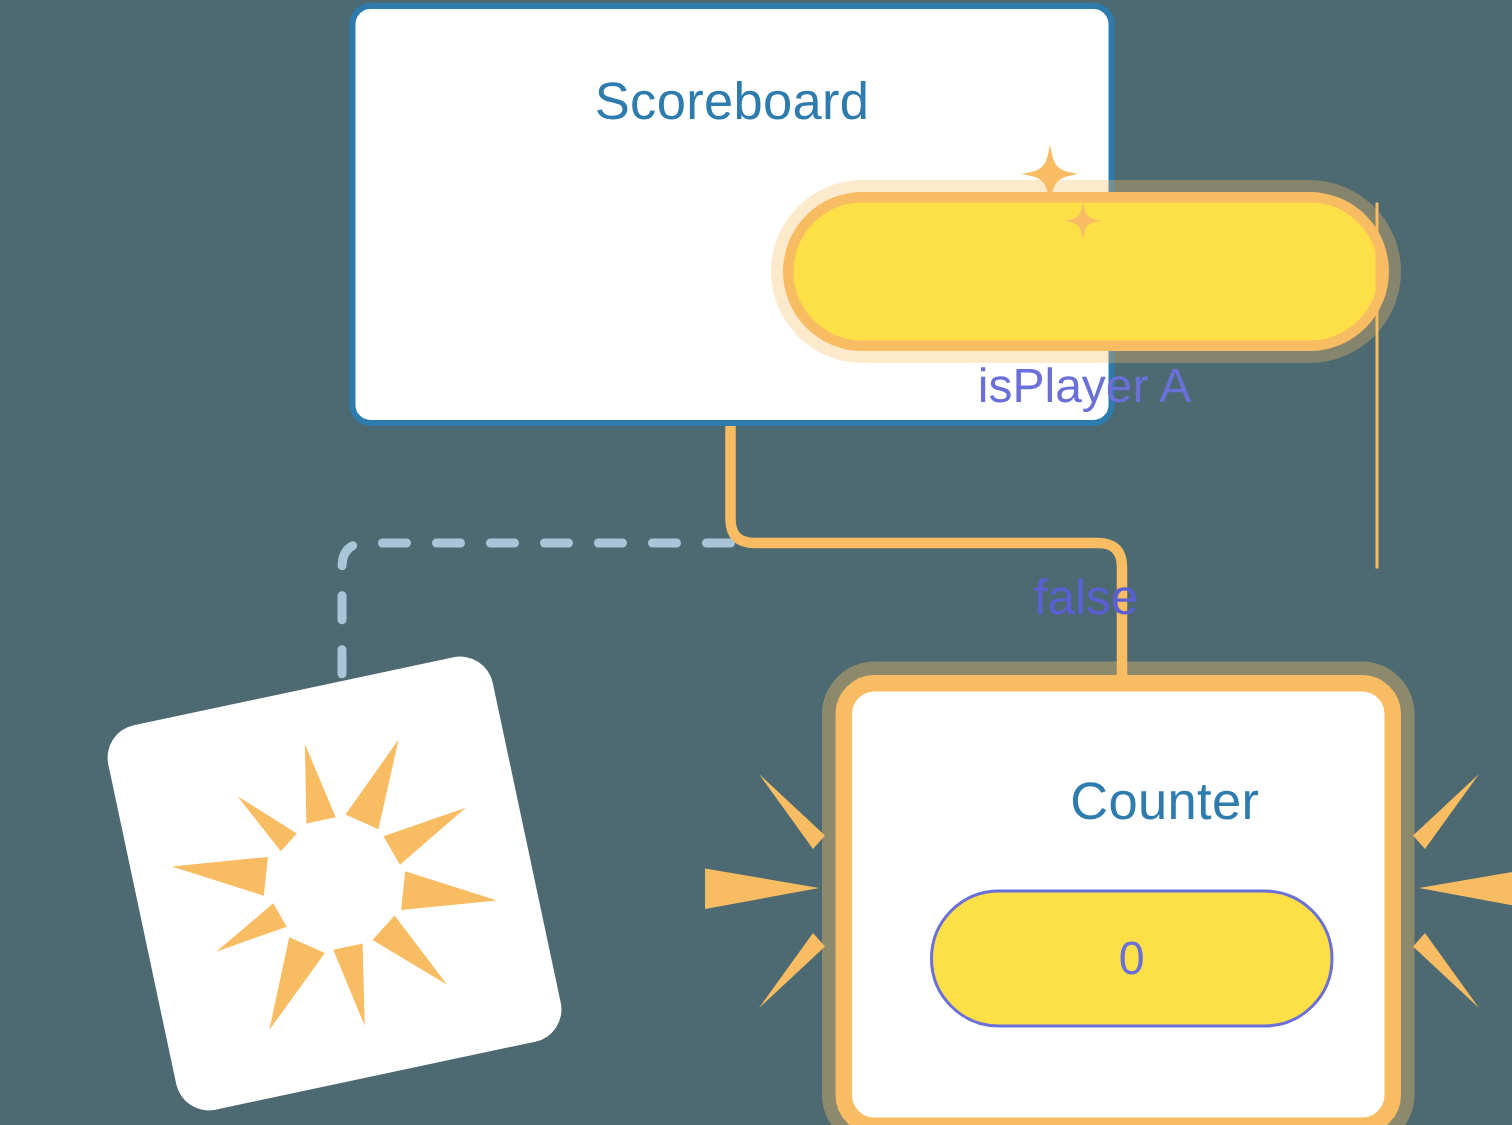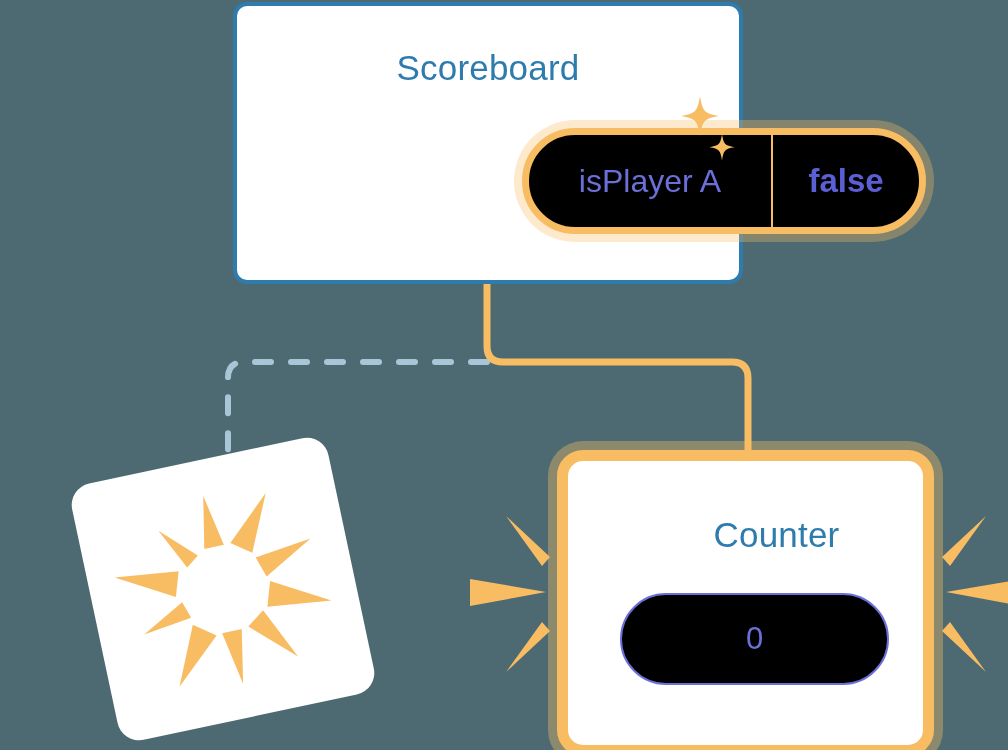--- a/index.html
+++ b/index.html
@@ -70,21 +70,22 @@
   }
   #scoreboard-title { top: 42px; font-size: 35px; }
   #counter-title   { top: 54px; font-size: 35px; margin-left: 31px; }
 
   
   .pill {
     position: absolute;
     display: flex;
     align-items: stretch;
     box-sizing: border-box;
-    background: #000000;
+    background: #fde047;
+    flex-direction: column;
   }
   .pill .pill-key,
   .pill .pill-val {
     display: flex;
     align-items: center;
     justify-content: center;
     box-sizing: border-box;
     white-space: nowrap;
   }
 
@@ -102,21 +103,21 @@
     flex: 0 0 244px;
     border-right: 2px solid #f8bc63;
     color: #6b6fd8;
     font-size: 32px;
     font-weight: 400;
   }
   #scoreboard-pill .pill-val {
     flex: 1 1 auto;
     color: #5b5fd4;
     font-size: 33px;
-    font-weight: 700;
+    font-weight: 400;
   }
 
   
   #counter-pill {
     left: 52px;
     top: 132px;
     width: 269px;
     height: 92px;
     border: 2px solid #6b6fd8;
     border-radius: 46px;

